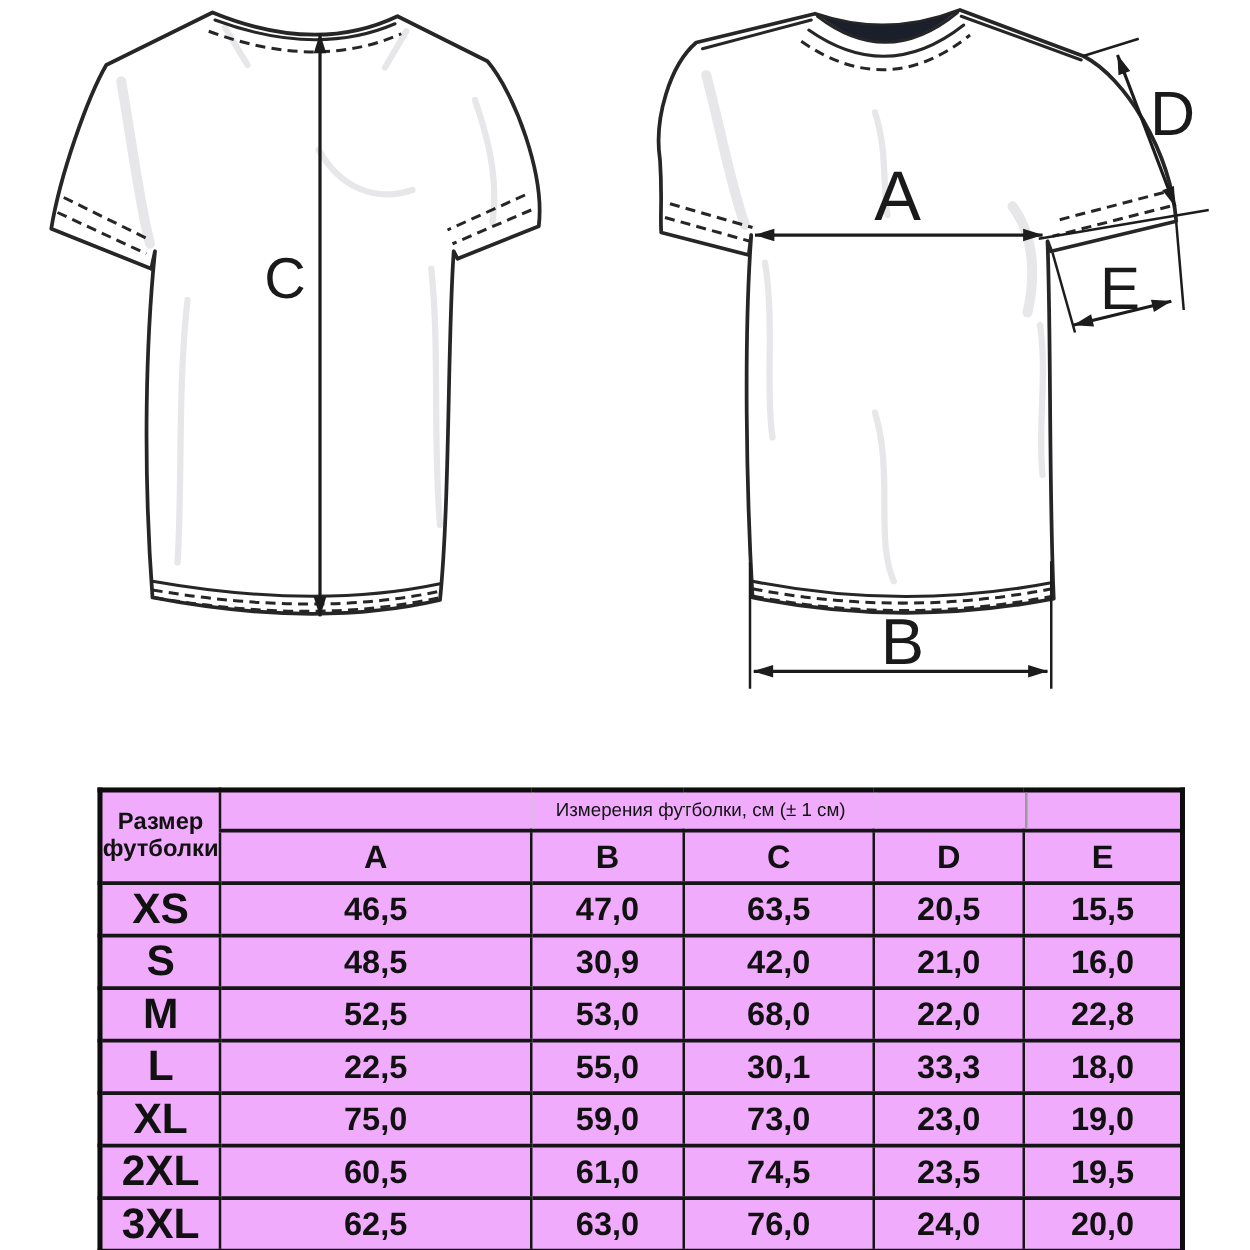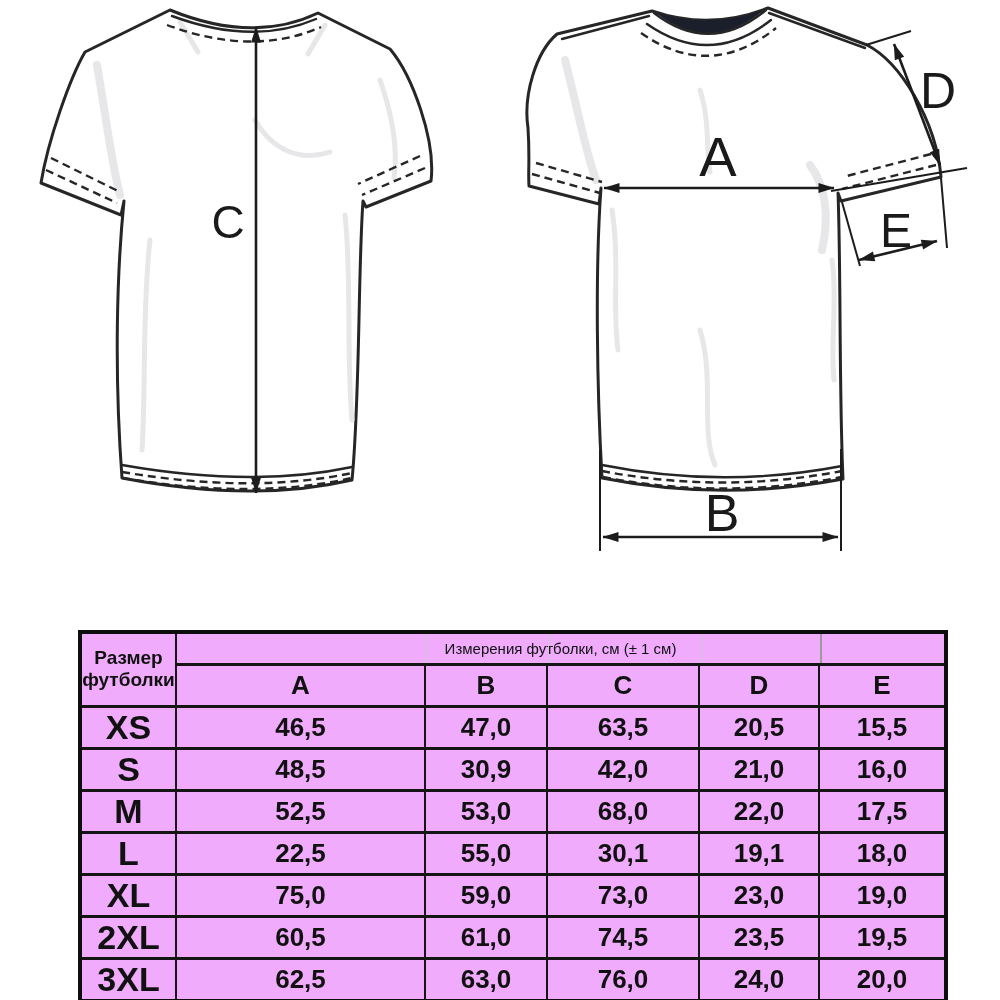--- a/index.html
+++ b/index.html
@@ -197,28 +197,28 @@
       <td class="value-cell">42,0</td>
       <td class="value-cell">21,0</td>
       <td class="value-cell">16,0</td>
     </tr>
     <tr class="dr">
       <td class="size-cell">M</td>
       <td class="value-cell">52,5</td>
       <td class="value-cell">53,0</td>
       <td class="value-cell">68,0</td>
       <td class="value-cell">22,0</td>
-      <td class="value-cell">17,5</td>
+      <td class="value-cell">22,8</td>
     </tr>
     <tr class="dr">
       <td class="size-cell">L</td>
       <td class="value-cell">22,5</td>
       <td class="value-cell">55,0</td>
       <td class="value-cell">30,1</td>
-      <td class="value-cell">19,1</td>
+      <td class="value-cell">33,3</td>
       <td class="value-cell">18,0</td>
     </tr>
     <tr class="dr">
       <td class="size-cell">XL</td>
       <td class="value-cell">75,0</td>
       <td class="value-cell">59,0</td>
       <td class="value-cell">73,0</td>
       <td class="value-cell">23,0</td>
       <td class="value-cell">19,0</td>
     </tr>

